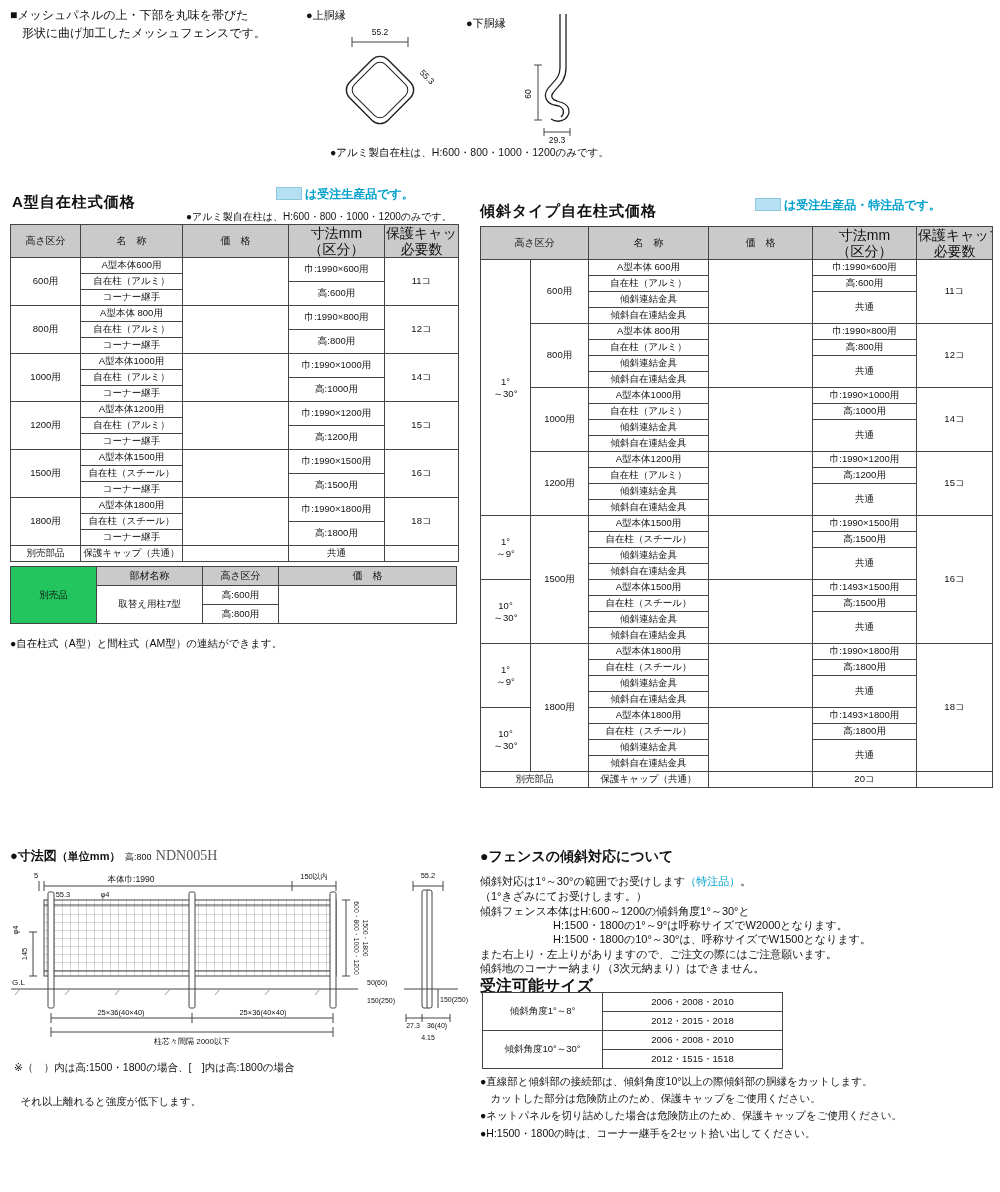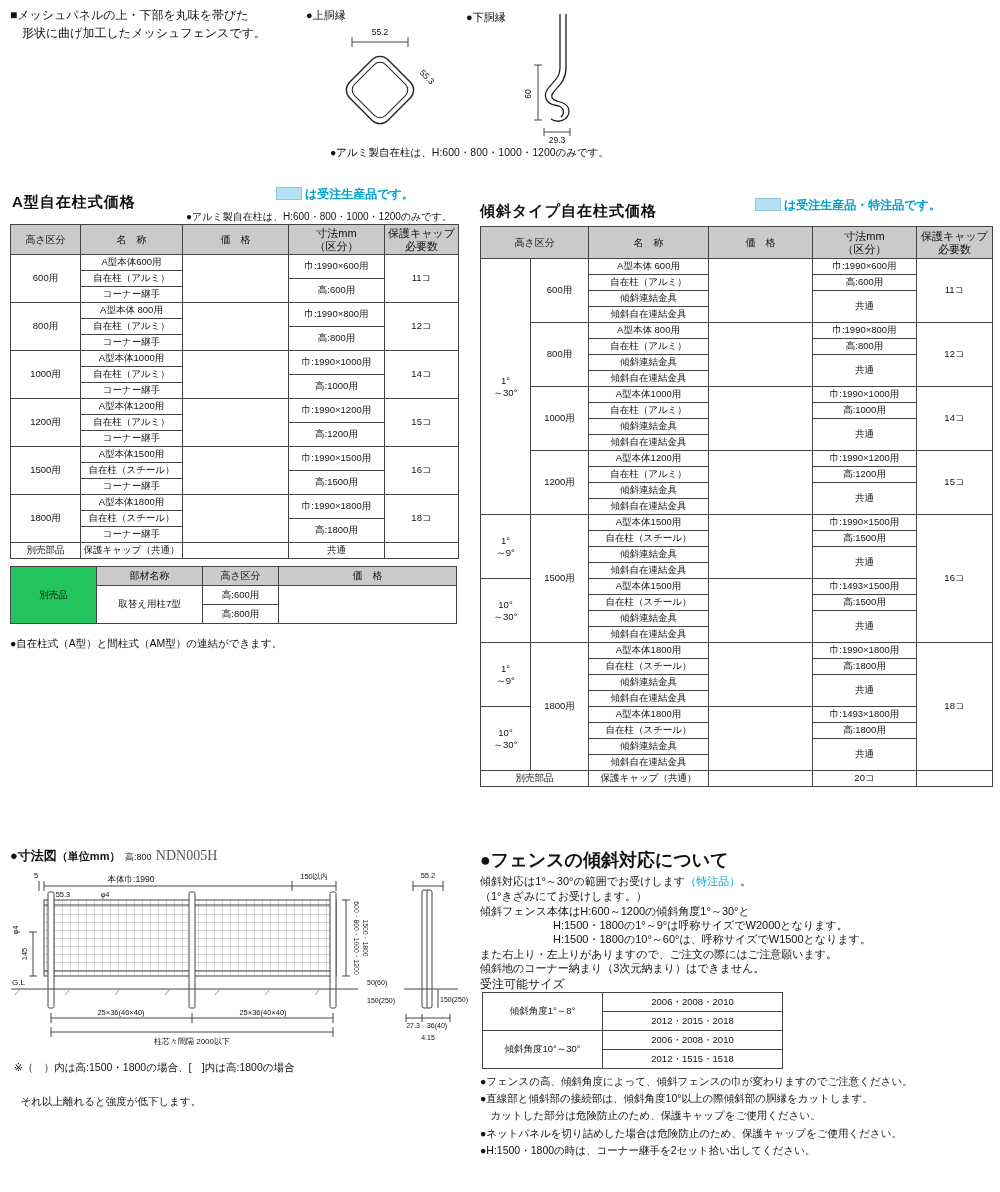--- a/index.html
+++ b/index.html
@@ -3,28 +3,28 @@
 <meta charset="utf-8">
 <style>
 *{margin:0;padding:0;box-sizing:border-box}
 body{font-family:"Liberation Sans","DejaVu Sans",sans-serif;background:#fff}
 .page{position:relative;width:1000px;height:1192px;background:#fff;color:#111;overflow:hidden}
 .abs{position:absolute}
 .t12{font-size:12px;line-height:1.5}
 .t11{font-size:11px;line-height:1.45}
 .t10{font-size:10.5px;line-height:1.35}
 .title{font-size:15px;font-weight:bold;letter-spacing:1px}
-.subtitle{font-size:18px;font-weight:bold}
+.subtitle{font-size:14px;font-weight:bold}
 .blue{color:#00a0cc}
 .legend{font-size:12px;font-weight:bold;white-space:nowrap}
 .swatch{display:inline-block;width:26px;height:13px;background:#b5e0f2;border:1px solid #8cc8de;vertical-align:-2px;margin-right:3px}
 table.pt{border-collapse:collapse;table-layout:fixed;background:#fff}
 .pt td,.pt th{border:1px solid #444;font-size:9.5px;font-weight:normal;text-align:center;vertical-align:middle;padding:0 1px;overflow:hidden;white-space:nowrap}
 .pt th{background:#cacaca;font-size:10px}
-.pt .hdr2{line-height:1.15;font-size:11px}
+.pt .hdr2{line-height:1.15;font-size:14px}
 tr.r16{height:16px}
 tr.r19{height:19px}
 tr.hrow{height:30px}
 tr.hrow32{height:32px}
 td.p0{padding:0}
 .dim2{display:flex;flex-direction:column;height:46px}
 .dim2>div{flex:1;display:flex;align-items:center;justify-content:center}
 .dim2>div+div{border-top:1px solid #444}
 .gray{background:#22c55e}
 .angle{text-align:left;padding-left:5px;line-height:1.2}
@@ -51,21 +51,21 @@
         <line x1="90" y1="13" x2="90" y2="23"></line>
     </g>
     <text x="62" y="11" font-size="8.5" text-anchor="middle">55.2</text>
     <g transform="rotate(45 62 66)">
       <rect x="35" y="39" width="54" height="54" rx="11" fill="#fff" stroke="#222" stroke-width="1.4"></rect>
       <rect x="40" y="44" width="44" height="44" rx="8" fill="none" stroke="#222" stroke-width="1"></rect>
     </g>
     <text x="107" y="55" font-size="8.5" text-anchor="middle" transform="rotate(45 107 55)">55.3</text>
   </svg>
 
-  <div class="abs t11" style="left:466px;top:10px">●下胴縁</div>
+  <div class="abs t11" style="left:466px;top:16px">●下胴縁</div>
   <svg class="abs" style="left:498px;top:10px" width="110" height="136" viewBox="0 0 110 136">
     <g fill="none" stroke="#222" stroke-width="1.3">
       <path d="M62,4 L62,58 C62,69 53,73 49,80 C45,87 49,93 56,95 L61,96 C66,98 67,103 63,107"></path>
       <path d="M68,4 L68,58 C68,72 59,77 55,83 C52,87 55,90 59,91 L65,93 C72,96 73,104 67,109 C63,112 57,112 53,109"></path>
     </g>
     <g stroke="#444" stroke-width="1">
       <line x1="40" y1="55" x2="40" y2="110"></line>
         <line x1="36" y1="55" x2="44" y2="55"></line>
         <line x1="36" y1="110" x2="44" y2="110"></line>
     </g>
@@ -535,25 +535,25 @@
   <div class="abs t10" style="left:14px;top:1060px">※（　）内は高:1500・1800の場合、[　]内は高:1800の場合</div>
   <div class="abs t10" style="left:10px;top:1094px">　それ以上離れると強度が低下します。</div>
 
   <div class="abs subtitle" style="left:480px;top:848px">●フェンスの傾斜対応について</div>
   <div class="abs t11" style="left:480px;top:874px">
     <span>傾斜対応は1°～30°の範囲でお受けします</span><span class="blue">（特注品）</span><span>。</span>
   </div>
   <div class="abs t11" style="left:480px;top:889px">（1°きざみにてお受けします。）</div>
   <div class="abs t11" style="left:480px;top:904px">傾斜フェンス本体はH:600～1200の傾斜角度1°～30°と</div>
   <div class="abs t11" style="left:553px;top:918px">H:1500・1800の1°～9°は呼称サイズでW2000となります。</div>
-  <div class="abs t11" style="left:553px;top:932px">H:1500・1800の10°～60°は、呼称サイズでW1500となります。</div>
+  <div class="abs t11" style="left:553px;top:932px">H:1500・1800の10°～30°は、呼称サイズでW1500となります。</div>
   <div class="abs t11" style="left:480px;top:947px">また右上り・左上りがありますので、ご注文の際にはご注意願います。</div>
   <div class="abs t11" style="left:480px;top:961px">傾斜地のコーナー納まり（3次元納まり）はできません。</div>
 
-  <div class="abs" style="left:480px;top:976px;font-size:12px;font-weight:normal">受注可能サイズ</div>
+  <div class="abs" style="left:480px;top:976px;font-size:16px;font-weight:bold">受注可能サイズ</div>
   <table class="pt abs" style="left:482px;top:992px;width:300px">
     <colgroup>
         <col style="width:120px">
         <col style="width:180px">
       </colgroup>
     <tbody>
       <tr class="r19">
         <td rowspan="2" class="lalign">傾斜角度1°～8°</td>
         <td>2006・2008・2010</td>
       </tr>
@@ -564,20 +564,19 @@
         <td rowspan="2" class="lalign">傾斜角度10°～30°</td>
         <td>2006・2008・2010</td>
       </tr>
       <tr class="r19">
           <td>2012・1515・1518</td>
         </tr>
     </tbody>
   </table>
 
   <div class="abs t10 notes-list" style="left:480px;top:1074px;width:515px">
-    <div>●フェンスの高、傾斜角度によって、傾斜フェンスの巾が変わりますのでご注意ください。</div>
     <div>●直線部と傾斜部の接続部は、傾斜角度10°以上の際傾斜部の胴縁をカットします。</div>
     <div>　カットした部分は危険防止のため、保護キャップをご使用ください。</div>
     <div>●ネットパネルを切り詰めした場合は危険防止のため、保護キャップをご使用ください。</div>
     <div>●H:1500・1800の時は、コーナー継手を2セット拾い出してください。</div>
   </div>
 
 </div>
 
 </body></html>

